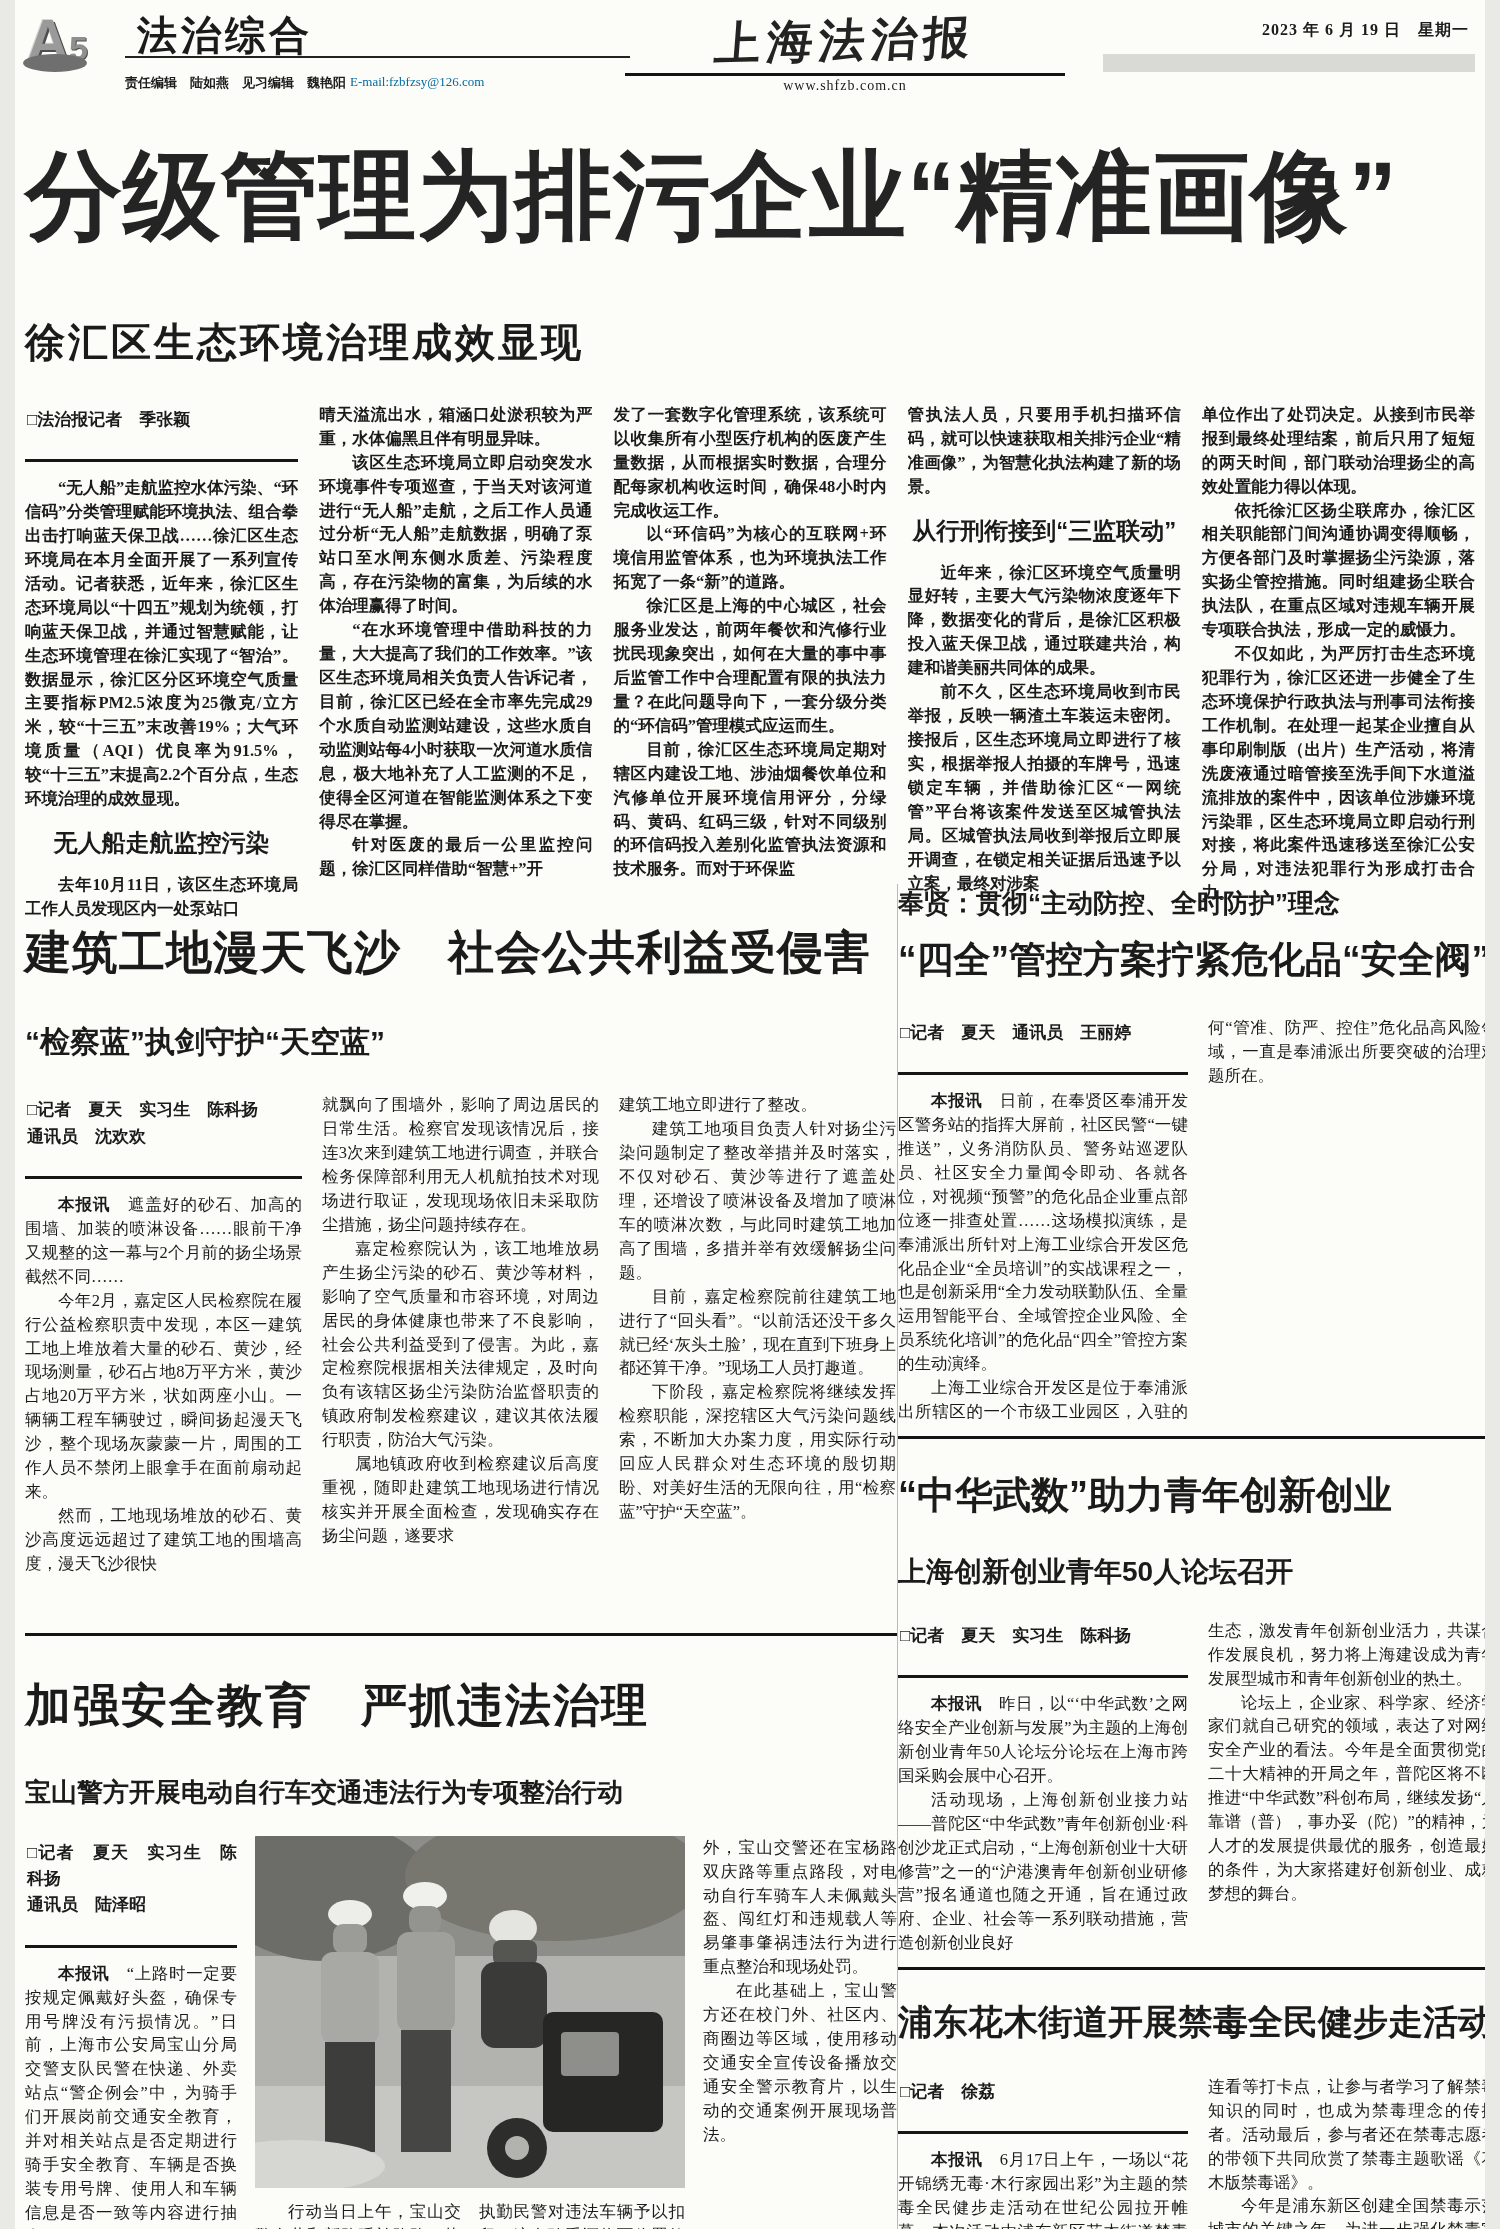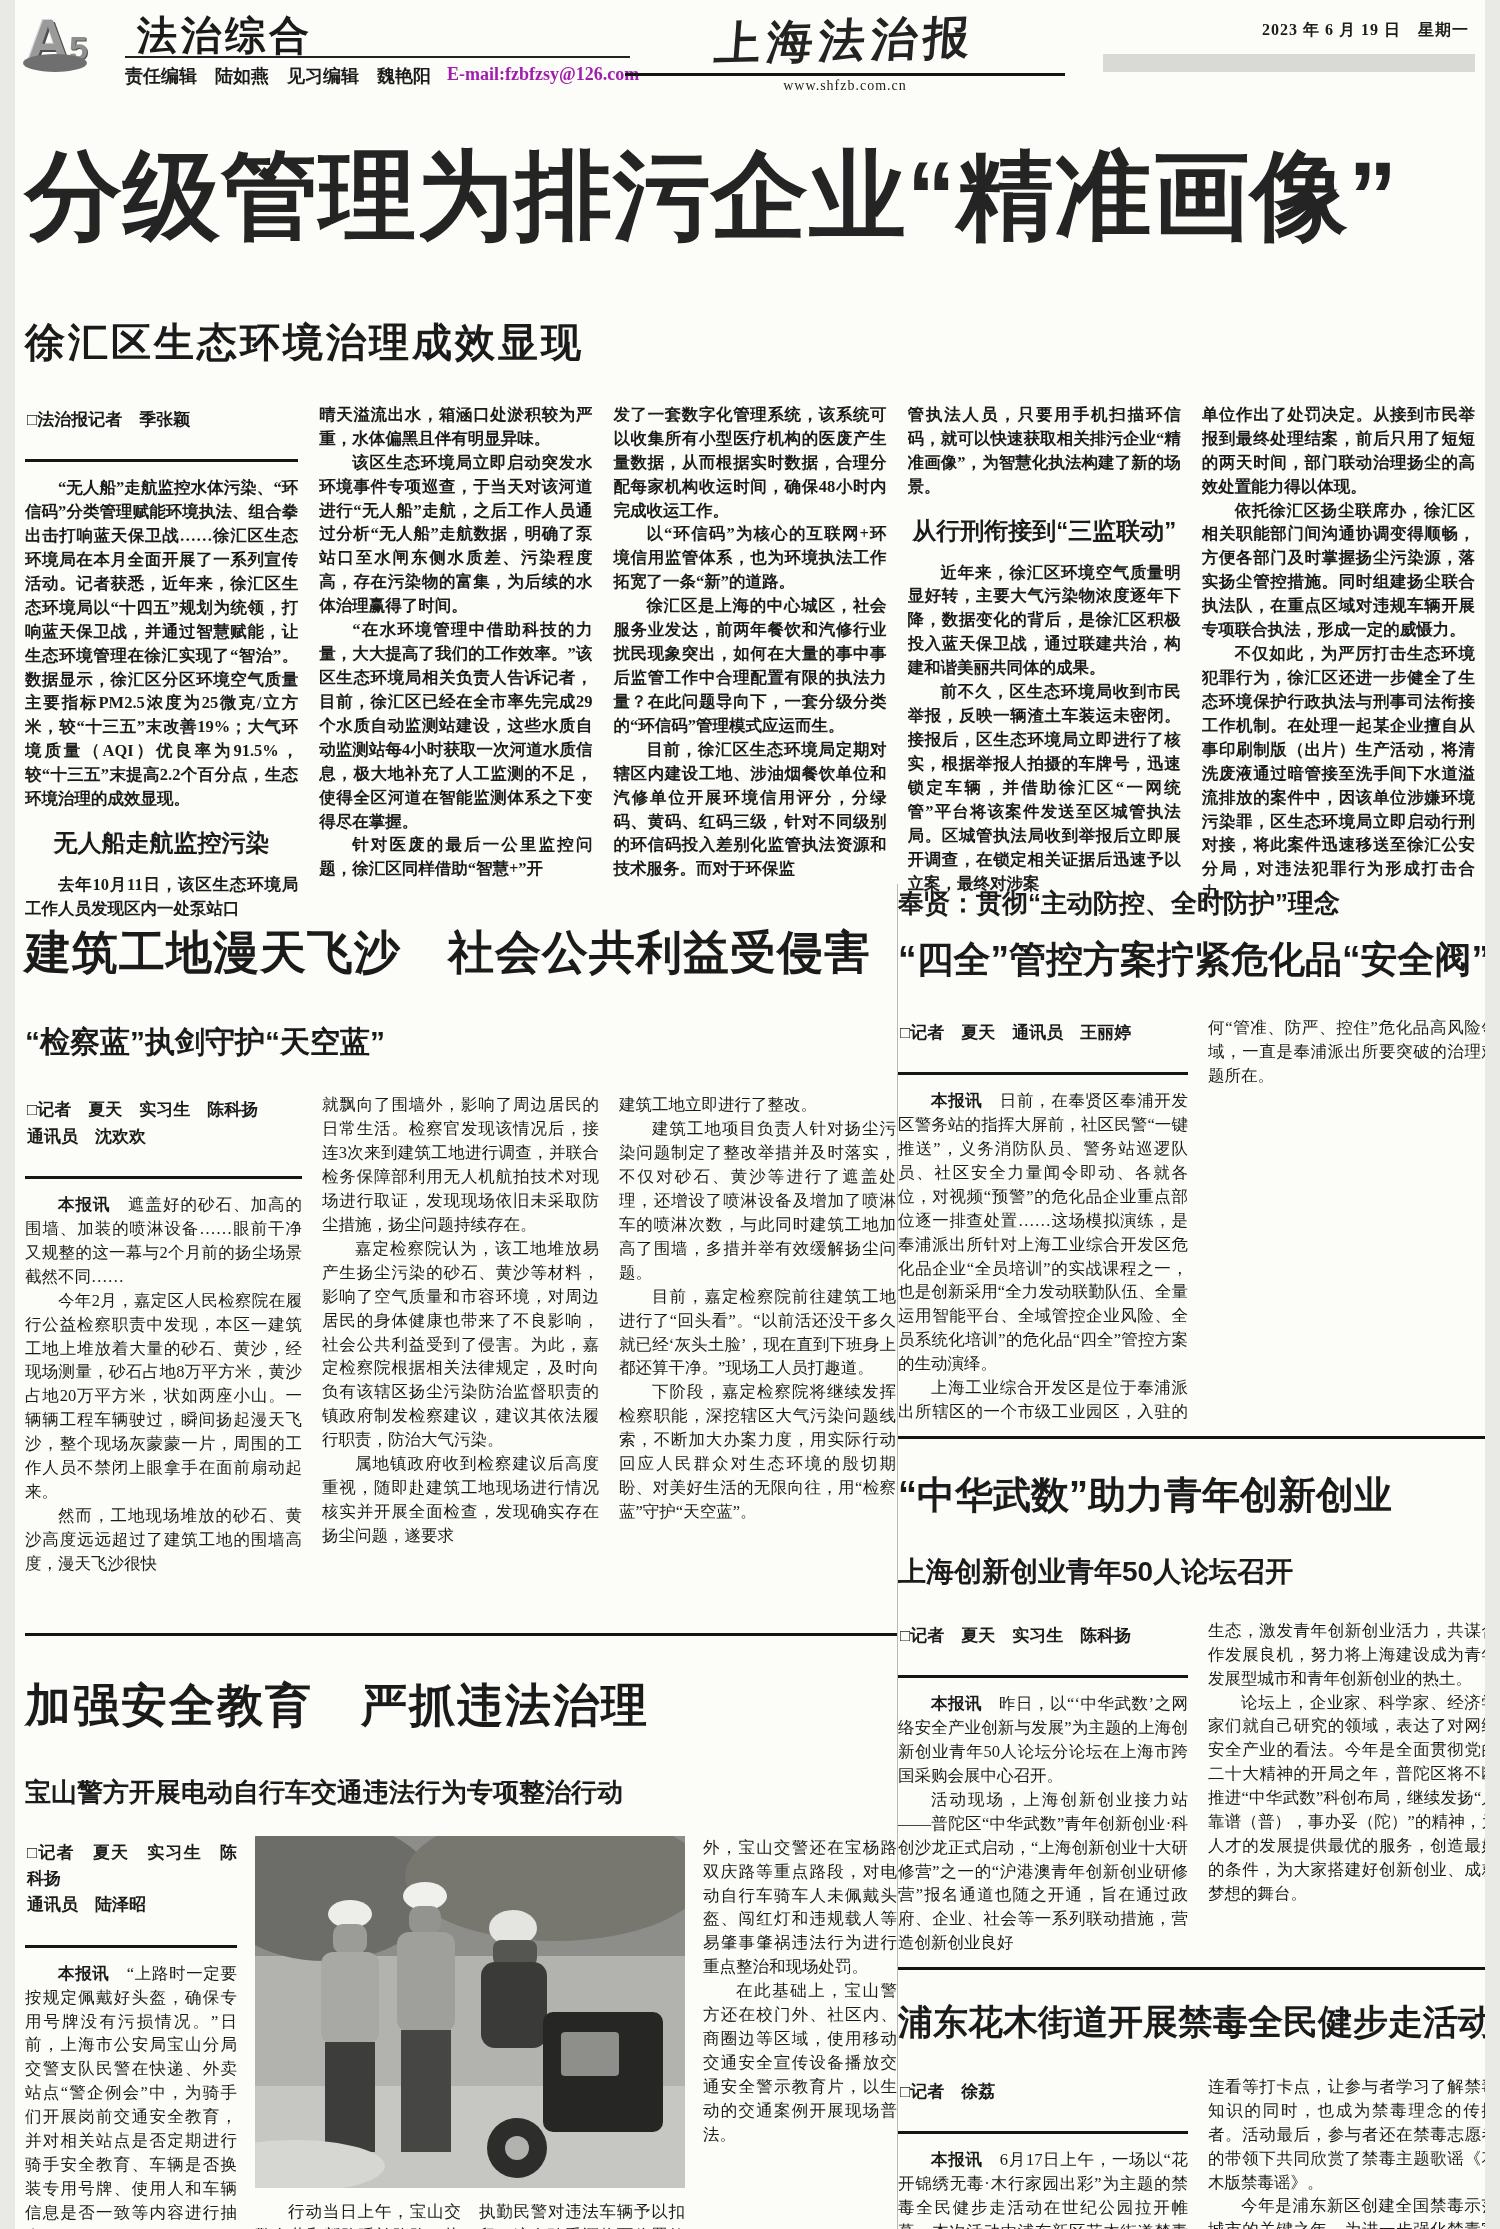--- a/index.html
+++ b/index.html
@@ -12,23 +12,23 @@
   .hdr-left { width:600px; position:relative; }
   .badge { position:absolute; left:2px; top:-2px; width:92px; height:58px;
            font-family:"Liberation Sans",sans-serif; font-weight:900; }
   .badge-letter { font-size:58px; color:#9a9a9a; text-shadow:2px 2px 0 #4e4e4e, -1px -1px 0 #d5d5d5; }
   .badge-digit  { font-size:34px; color:#8f8f8f; text-shadow:1px 1px 0 #4e4e4e; }
   .badge-shadow { position:absolute; left:-4px; bottom:-8px; width:64px; height:18px;
                   background:#6f6f6f; border-radius:50%; }
   .section-title { position:absolute; left:112px; top:0px;
                    font:900 40px "Liberation Sans",sans-serif; letter-spacing:4px; }
   .editors { position:absolute; left:100px; top:48px; width:505px;
-             border-top:2px solid #222; padding-top:6px;
-             font-size:18px; font-weight:bold; display:flex; gap:16px; white-space:nowrap; }
-  .editors .mail { font-weight:bold; color:#a21caf; }
+             border-top:2px solid #222; padding-top:16px;
+             font-size:13px; font-weight:bold; display:flex; gap:4px; white-space:nowrap; }
+  .editors .mail { font-weight:normal; color:#0369a1; }
   .hdr-center { width:440px; text-align:center; position:relative; padding-top:2px; }
   .masthead-title { display:inline-block; font-weight:bold; font-size:46px; letter-spacing:6px;
                     transform:skewX(-6deg) rotate(-1.5deg); color:#232323; }
   .masthead-rule { border-top:3px solid #141414; margin-top:1px; }
   .website { font-size:14px; margin-top:2px; letter-spacing:1px; }
   .hdr-right { flex:1; position:relative; }
   .issue-date { position:absolute; top:12px; right:6px; font-weight:bold; font-size:16px; letter-spacing:1px; }
   .gray-bar { position:absolute; top:46px; right:0; width:372px; height:18px; background:#d9d9d6; }
 
   

